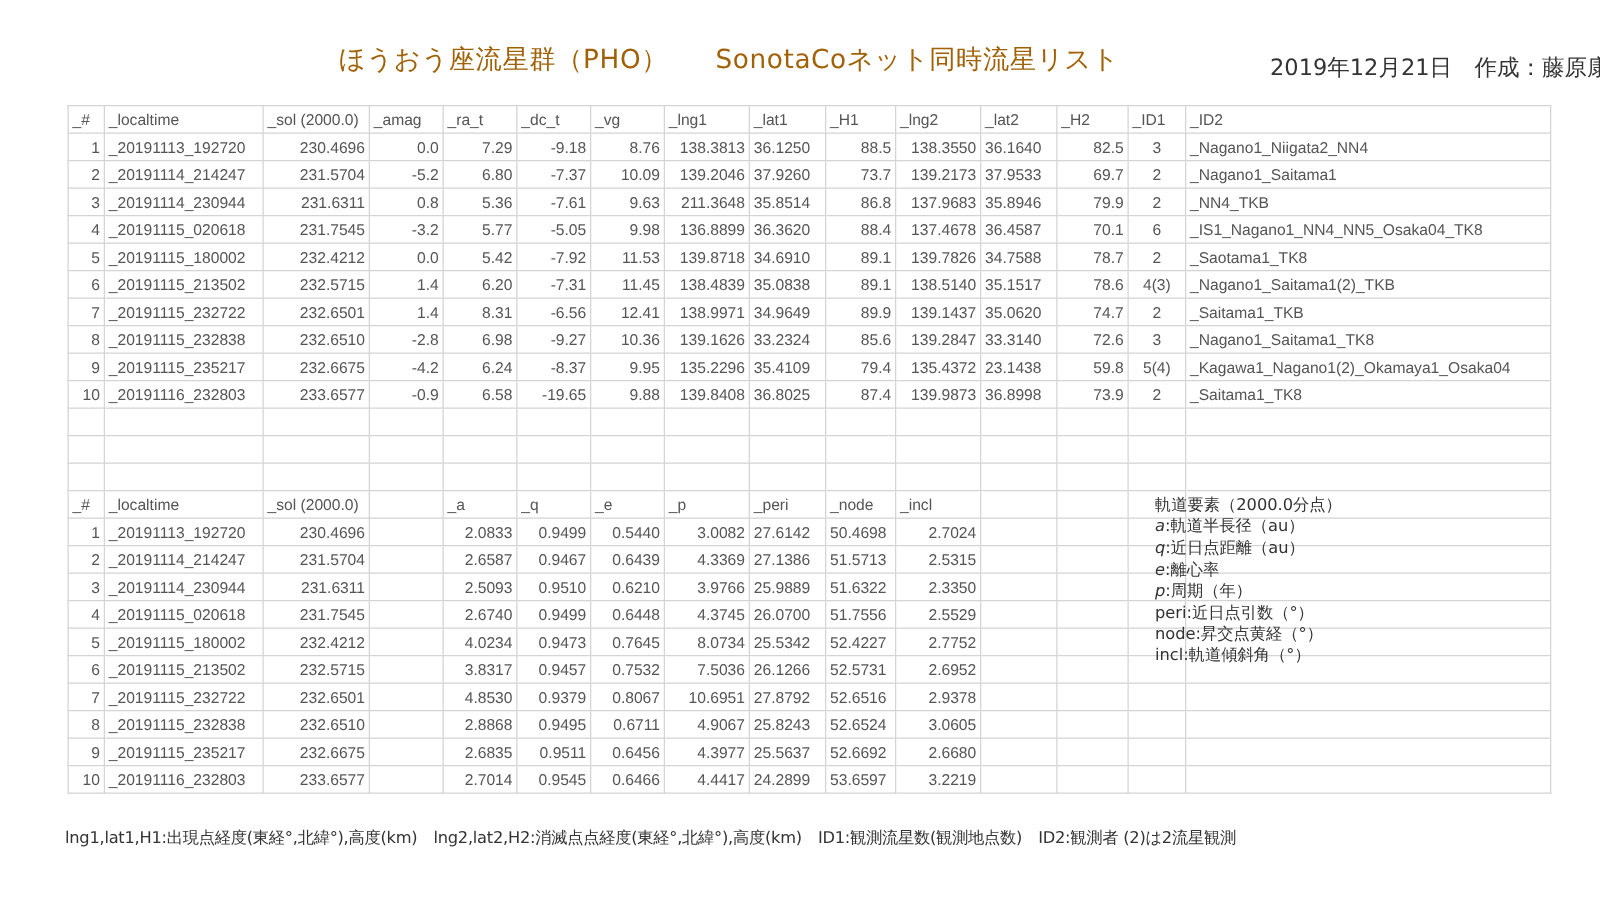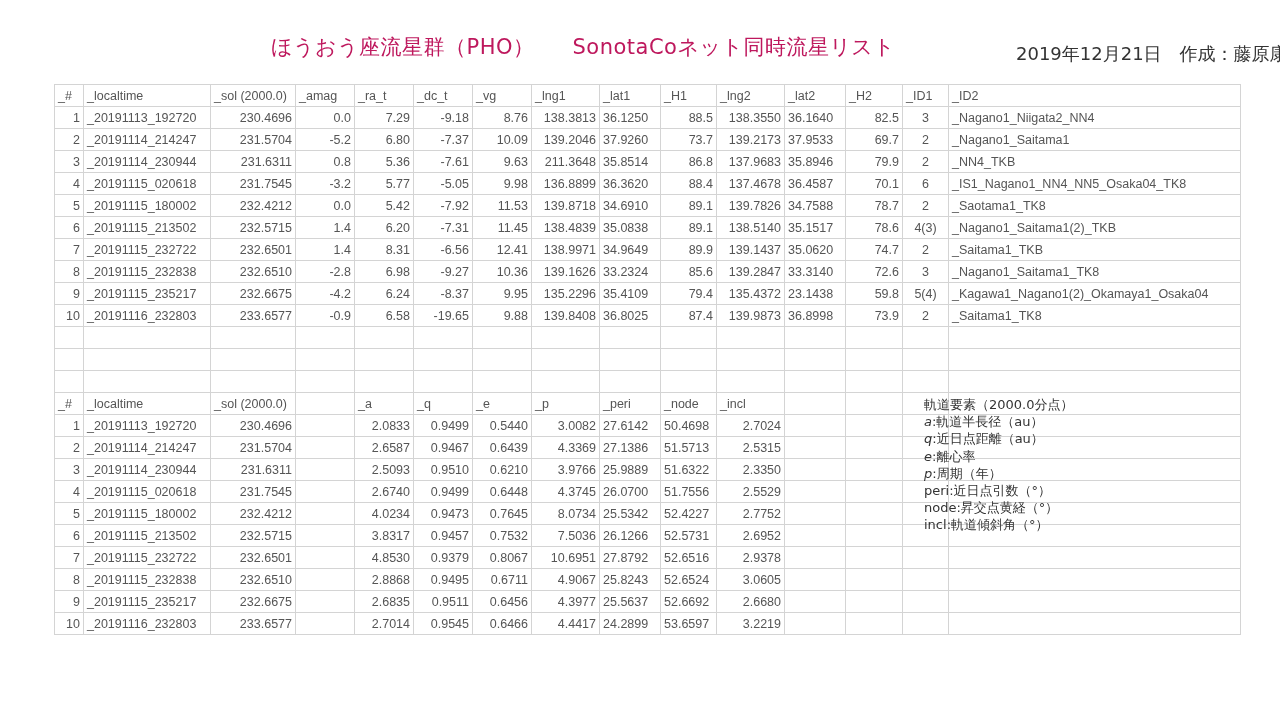--- a/index.html
+++ b/index.html
@@ -1,18 +1,18 @@
 <!DOCTYPE html>
 <html><head>
 <meta charset="utf-8">
 <style>
   * { box-sizing: border-box; margin: 0; padding: 0; }
   html, body { width: 1280px; height: 720px; background: #ffffff; overflow: hidden; }
   body { position: relative; font-family: "DejaVu Sans", "Liberation Sans", sans-serif; color: #333; }
-  .title { position: absolute; left: 271px; top: 33px; font-size: 21px; color: #be185d; letter-spacing: 0.5px; white-space: nowrap; }
+  .title { position: absolute; left: 271px; top: 33px; font-size: 21px; color: #a16207; letter-spacing: 0.5px; white-space: nowrap; }
   .title .sp { display: inline-block; width: 38px; }
   .date { position: absolute; left: 988px; top: 42px; font-size: 18px; color: #333; white-space: nowrap; margin-left: 28px; }
   .grid { position: absolute; left: 54px; top: 84px; border-collapse: collapse; table-layout: fixed; font-family: "Liberation Sans", sans-serif; font-size: 12.5px; color: #555; }
   .grid td { border: 1px solid #d4d4d4; height: 22px; padding: 0 3px; white-space: nowrap; overflow: hidden; line-height: 20px; }
   .grid td.r { text-align: right; }
   .grid td.c { text-align: center; }
   .grid td.l { text-align: left; }
   .grid tr.hdr td { color: #555; }
   .legend { position: absolute; left: 924px; top: 396px; font-size: 13px; color: #333; line-height: 17.2px; font-family: "DejaVu Sans", sans-serif; }
   .legend .it { font-style: italic; }
@@ -476,13 +476,14 @@
   <div><span class="it">a</span><span>:軌道半長径（au）</span></div>
   <div><span class="it">q</span><span>:近日点距離（au）</span></div>
   <div><span class="it">e</span><span>:離心率</span></div>
   <div><span class="it">p</span><span>:周期（年）</span></div>
   <div><span>peri</span><span>:近日点引数（°）</span></div>
   <div><span>node</span><span>:昇交点黄経（°）</span></div>
   <div><span>incl</span><span>:軌道傾斜角（°）</span></div>
 </div>
 
 <div class="footer">
+  <div>lng1,lat1,H1:出現点経度(東経°,北緯°),高度(km)　lng2,lat2,H2:消滅点点経度(東経°,北緯°),高度(km)　ID1:観測流星数(観測地点数)　ID2:観測者 (2)は2流星観測</div>
 </div>
 
 </body></html>

